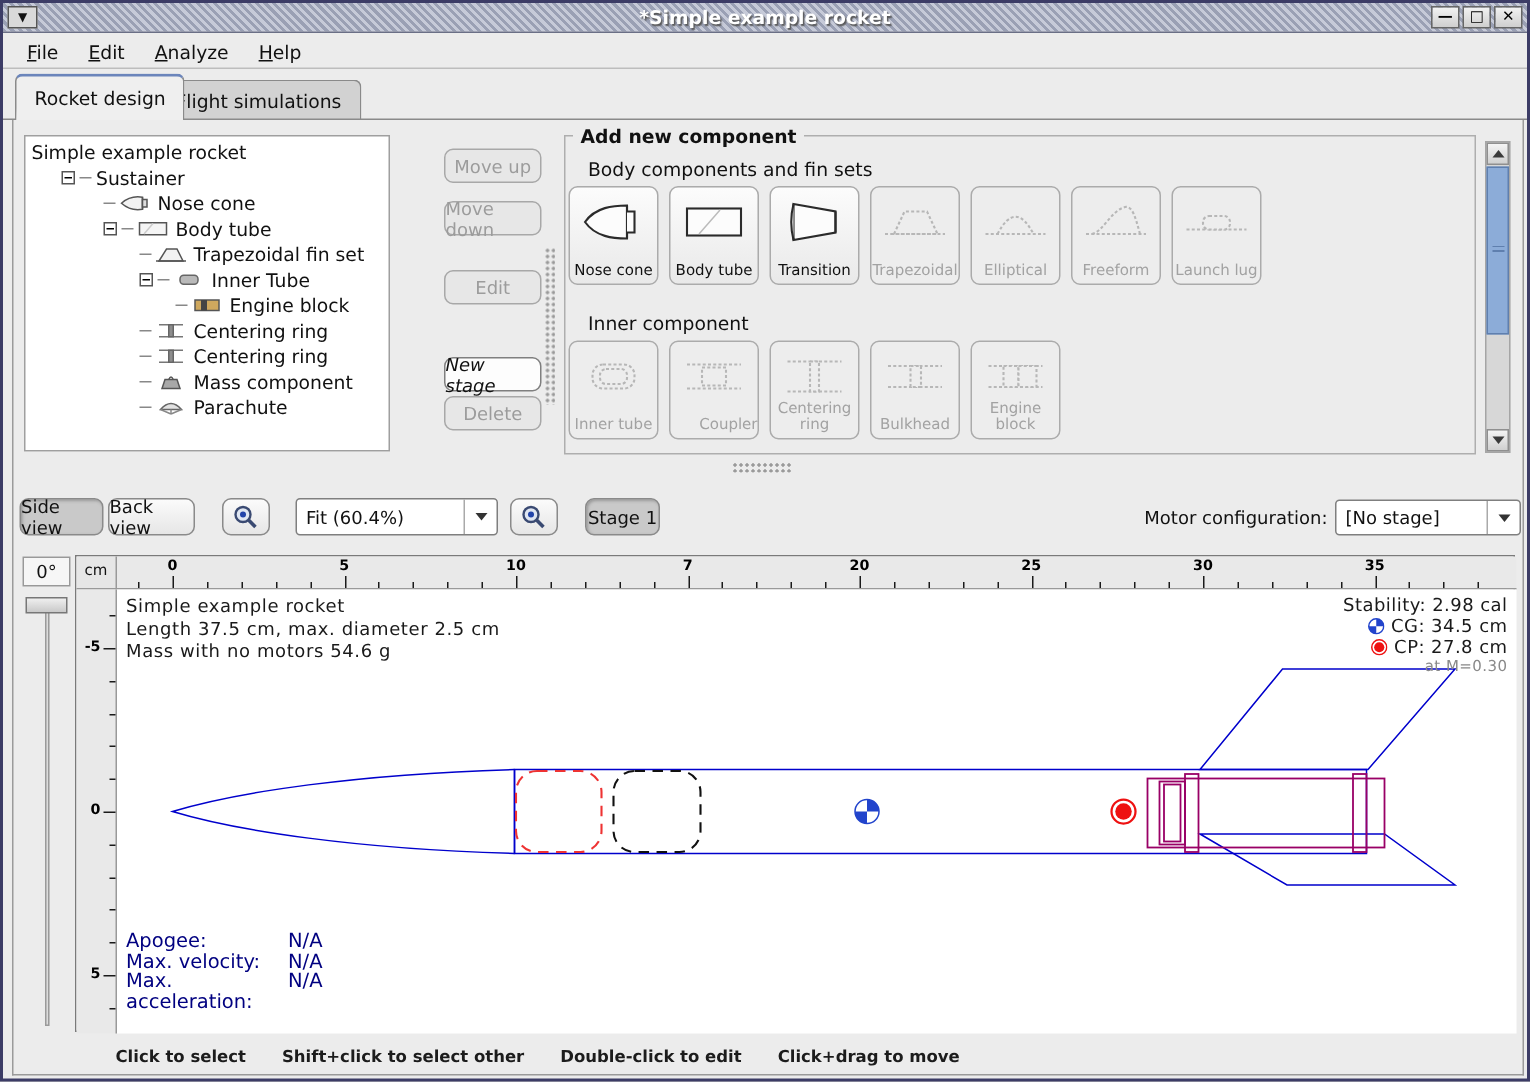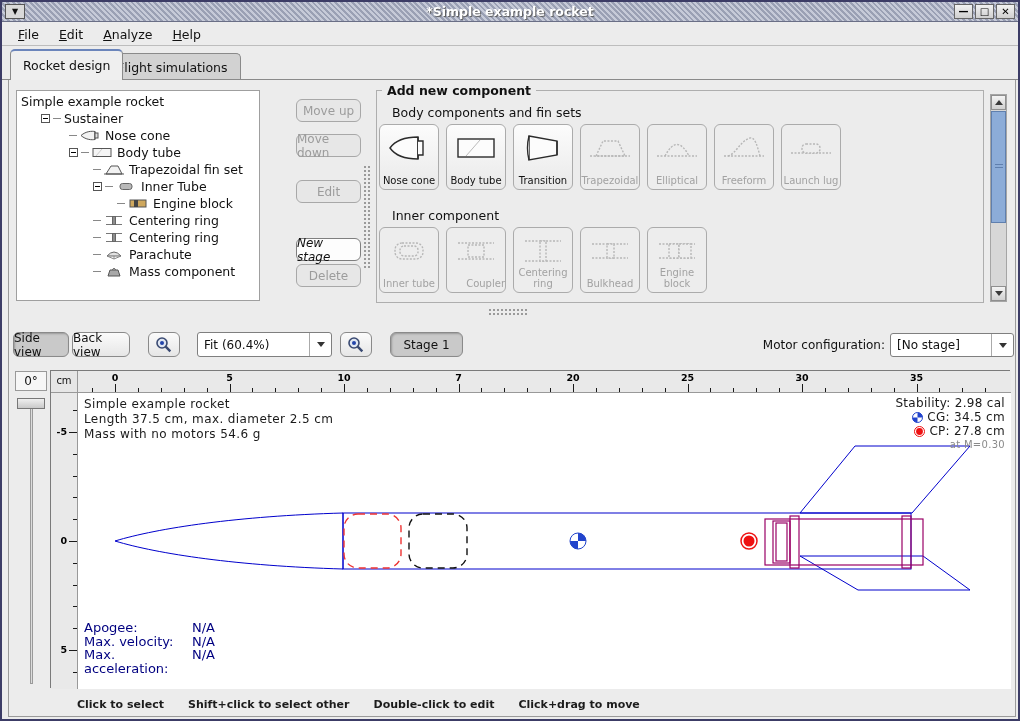--- a/index.html
+++ b/index.html
@@ -235,34 +235,34 @@
       <svg class="ticon" viewBox="0 0 20 13">
           <line x1="2" y1="2.5" x2="18" y2="2.5" stroke="#777"></line>
           <line x1="2" y1="10.5" x2="18" y2="10.5" stroke="#777"></line>
           <rect x="8.5" y="2.5" width="3" height="8" fill="#8d8d8d" stroke="#666"></rect>
         </svg>
       <span>Centering ring</span>
       </div>
     <div class="trow d3">
       <span class="tstub"></span>
       <svg class="ticon" viewBox="0 0 20 13">
+          <path d="M6,5 h8 l2,6 h-12 z" fill="#a8a8a8" stroke="#555"></path>
+          <path d="M8.5,5 Q10,1.5 11.5,5" fill="none" stroke="#555"></path>
+        </svg>
+      <span>Mass component</span>
+      </div>
+    <div class="trow d3">
+      <span class="tstub"></span>
+      <svg class="ticon" viewBox="0 0 20 13">
           <path d="M3,8 Q10,0 17,8 Z" fill="#e2e2e2" stroke="#666"></path>
           <line x1="3" y1="8" x2="10" y2="11" stroke="#888"></line>
           <line x1="17" y1="8" x2="10" y2="11" stroke="#888"></line>
           <line x1="10" y1="8" x2="10" y2="11" stroke="#888"></line>
         </svg>
       <span>Parachute</span>
-      </div>
-    <div class="trow d3">
-      <span class="tstub"></span>
-      <svg class="ticon" viewBox="0 0 20 13">
-          <path d="M6,5 h8 l2,6 h-12 z" fill="#a8a8a8" stroke="#555"></path>
-          <path d="M8.5,5 Q10,1.5 11.5,5" fill="none" stroke="#555"></path>
-        </svg>
-      <span>Mass component</span>
       </div>
   </div>
 
   <div class="abtn" style="top:97px;">Move up</div>
   <div class="abtn" style="top:132px;">Move down</div>
   <div class="abtn" style="top:178px;">Edit</div>
   <div class="abtn enabled" style="top:236px;font-style:italic;">New stage</div>
   <div class="abtn" style="top:262px;">Delete</div>
 
   <div class="vsplit"></div>
@@ -391,21 +391,21 @@
         <div class="tri"></div>
       </div>
     </div>
   <div class="tbtn" style="left:338px; width:32px;">
     <svg width="18" height="18" viewBox="0 0 18 18">
         <circle cx="7" cy="7" r="5" fill="#dfe6f2" stroke="#3a4a72" stroke-width="1.6"></circle>
         <line x1="10.7" y1="10.7" x2="15.3" y2="15.3" stroke="#3a4a72" stroke-width="2.4"></line>
         <circle cx="7" cy="7" r="2" fill="#2244aa"></circle>
       </svg>
     </div>
-  <div class="tbtn pressed" style="left:388px; width:73px;">Stage 1</div>
+  <div class="tbtn pressed" style="left:388px; width:50px;">Stage 1</div>
   <div class="motor-label">Motor configuration:</div>
   <div class="combo" style="left:888px; width:124px; height:24px; top:331px;">
     <div class="cval">[No stage]</div>
     <div class="carr">
         <div class="tri"></div>
       </div>
     </div>
 
   <div class="angle-box">0°</div>
   <div class="slider-track"></div>

